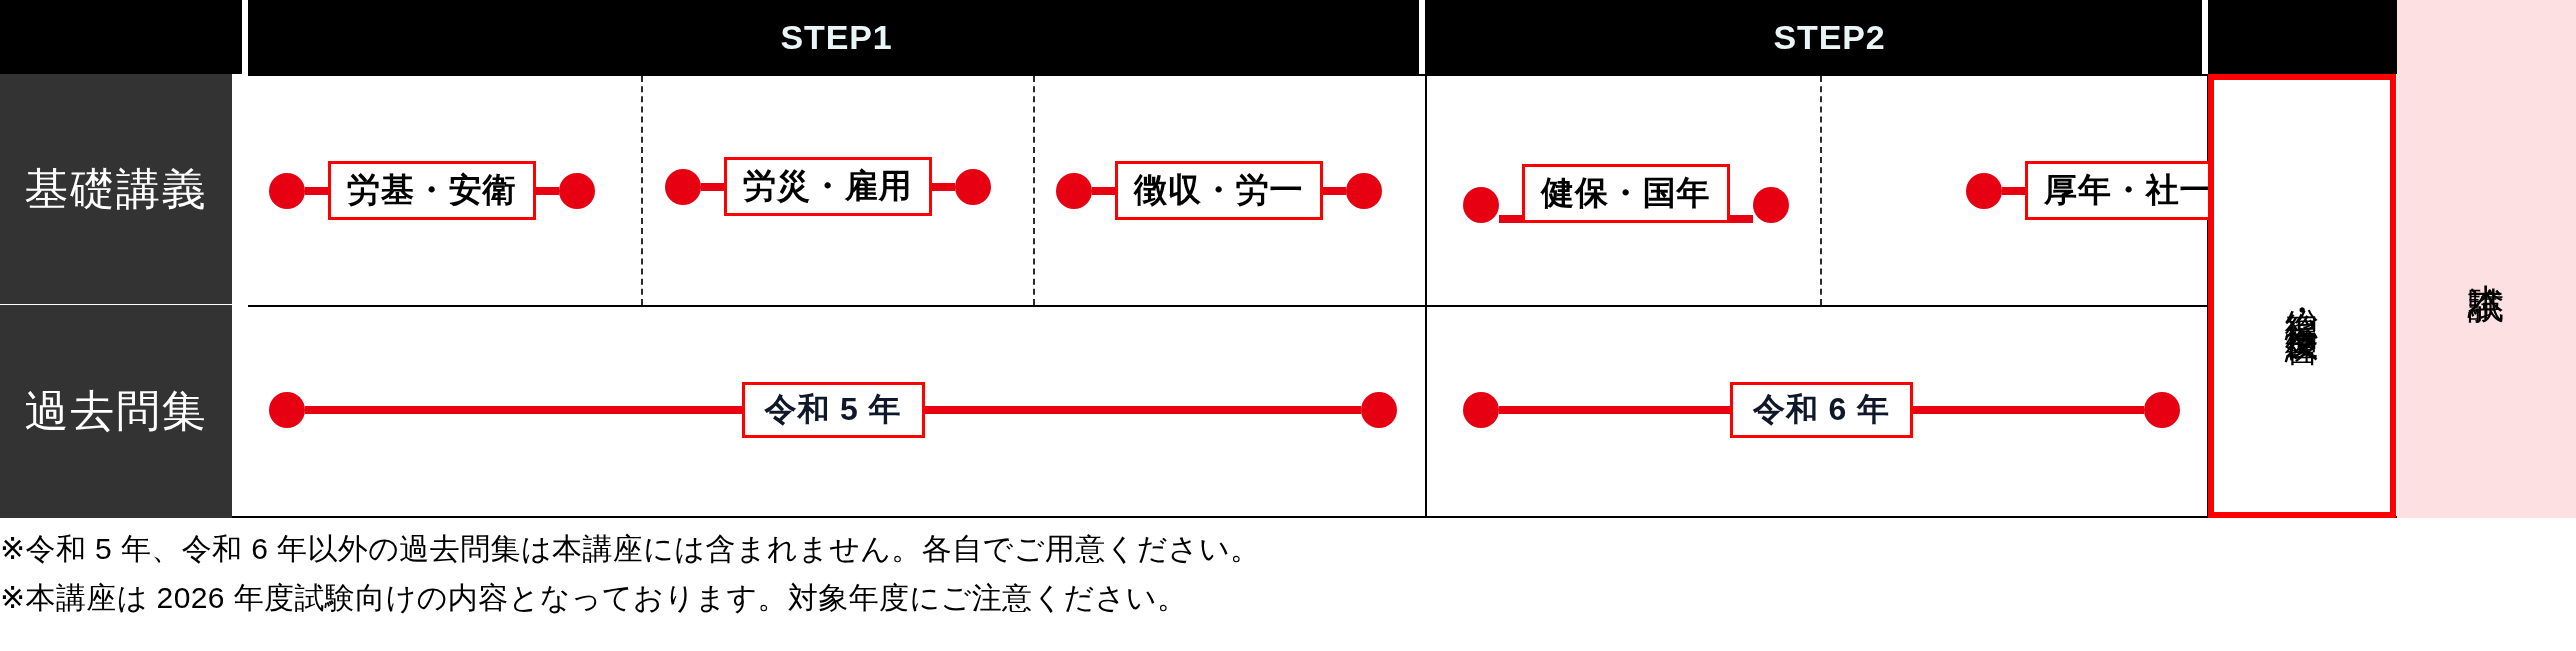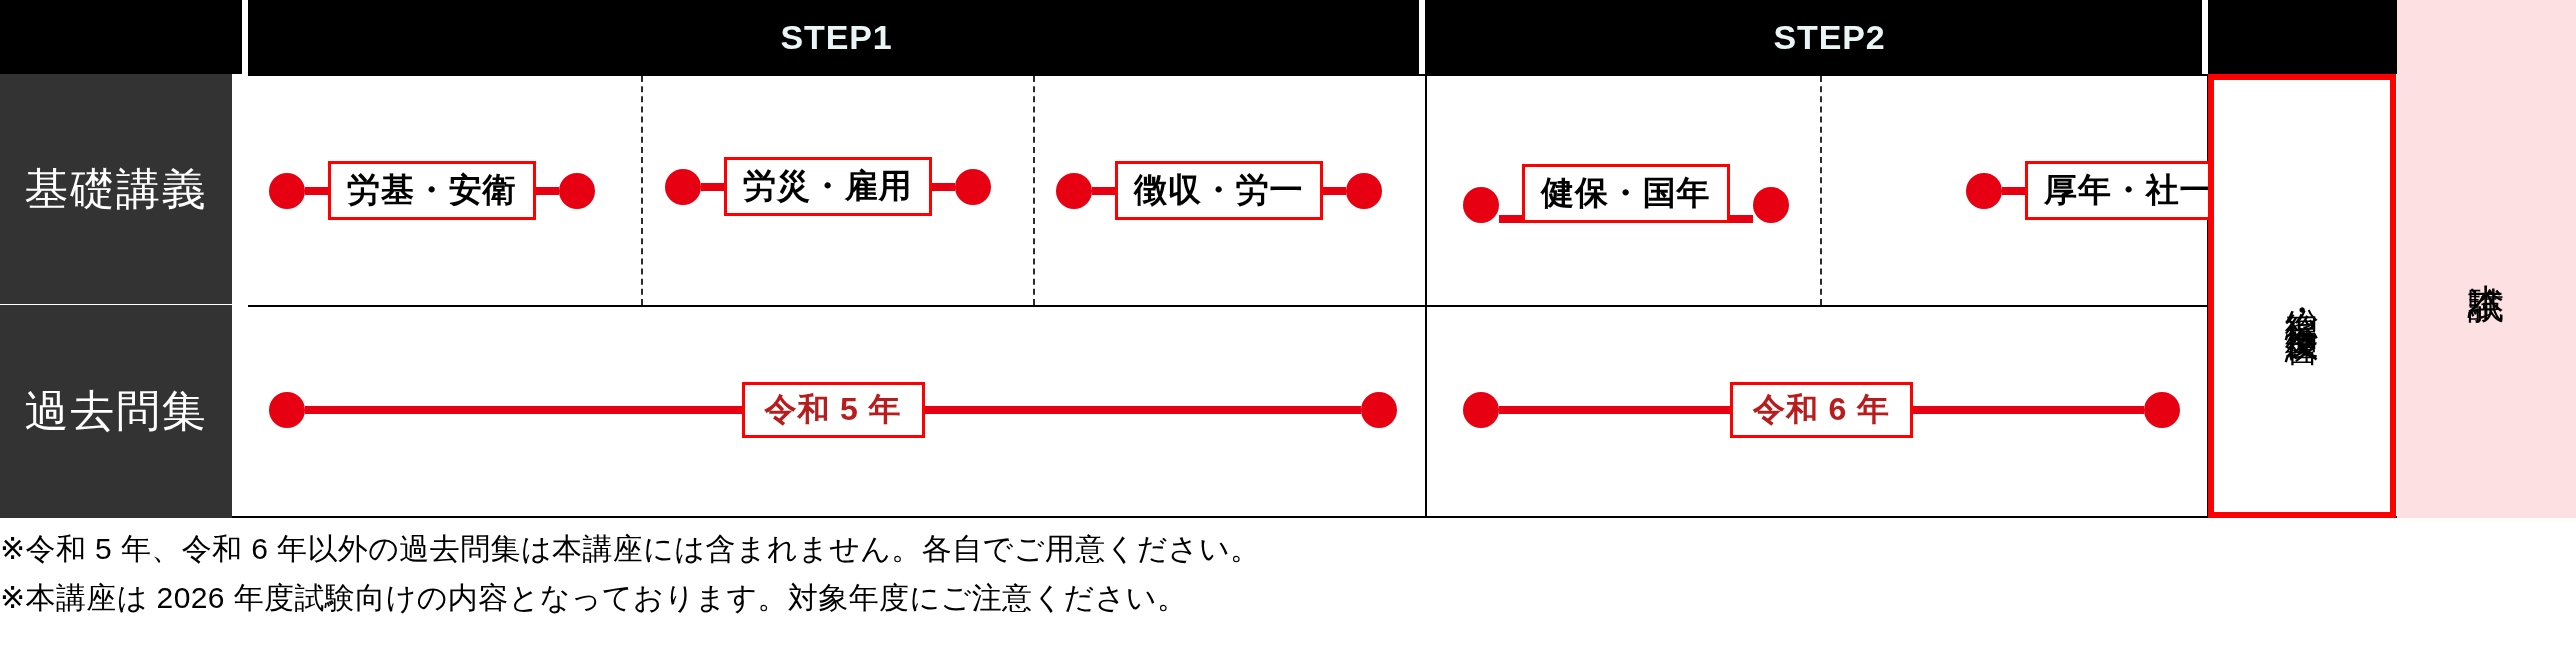--- a/index.html
+++ b/index.html
@@ -227,21 +227,21 @@
   .bar-box {
     border: 3.6px solid #ff0000;
     background: #ffffff;
     height: 56px;
     display: flex;
     align-items: center;
     justify-content: center;
     padding: 16px 20px;
     font-size: 32px;
     font-weight: bold;
-    color: #b91c1c;
+    color: #0f172a;
     letter-spacing: 0.9px;
     white-space: nowrap;
     flex: 0 0 auto;
   }
 
   
   .notes {
     position: absolute;
     left: 0;
     top: 525px;

